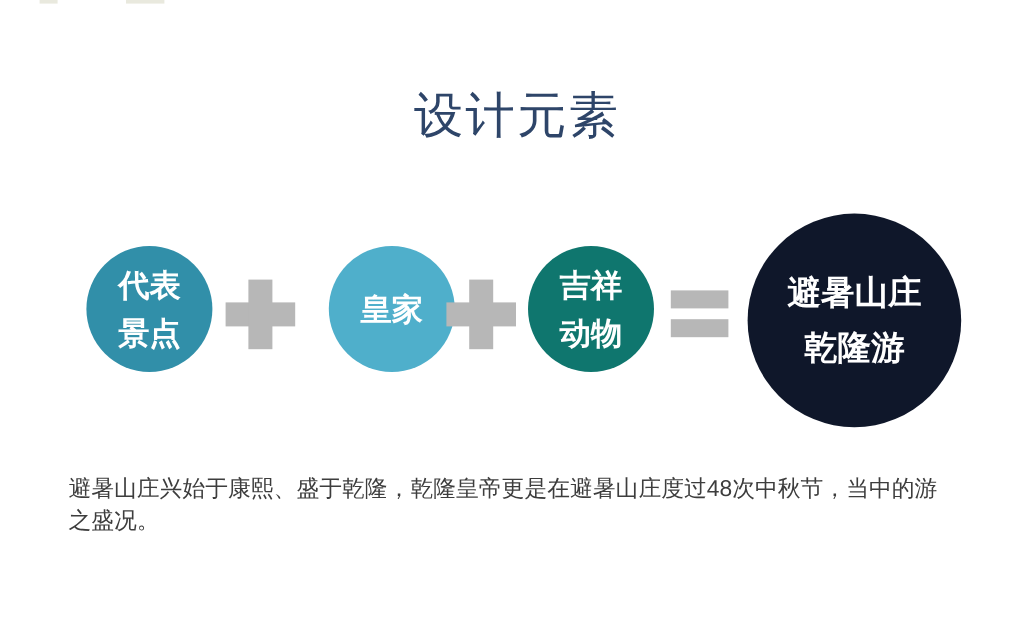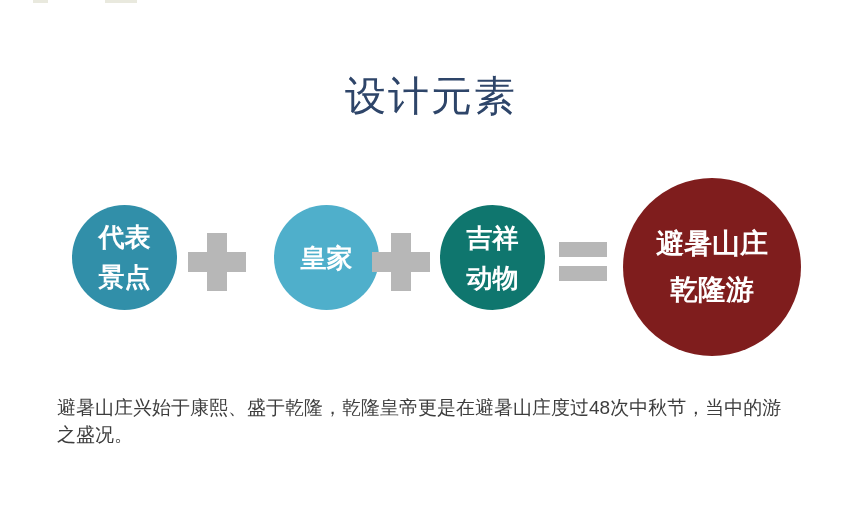--- a/index.html
+++ b/index.html
@@ -103,21 +103,21 @@
 
 <div class="page">
 
   <div class="artifact artifact-1"></div>
   <div class="artifact artifact-2"></div>
 
   <h1 class="title">设计元素</h1>
 
   <div>
 
-    <div class="circle circle-small c1" style="background-color: rgb(49, 143, 169); font-family: Liberation Serif, serif;">
+    <div class="circle circle-small c1" style="background-color: rgb(49, 143, 169);">
       <span>代表</span>
       <span>景点</span>
     </div>
 
     <div class="plus plus-1">
       <div class="bar-h"></div>
       <div class="bar-v"></div>
     </div>
 
     <div class="circle circle-small c2" style="background-color: rgb(79, 175, 203);">
@@ -132,21 +132,21 @@
     <div class="circle circle-small c3" style="background-color: #0f766e;">
       <span>吉祥</span>
       <span>动物</span>
     </div>
 
     <div class="equals">
       <div class="eq-bar eq-top"></div>
       <div class="eq-bar eq-bottom"></div>
     </div>
 
-    <div class="circle circle-big" style="background-color: #7f1d1d;">
+    <div class="circle circle-big" style="background-color: #0f172a;">
       <span>避暑山庄</span>
       <span>乾隆游</span>
     </div>
 
   </div>
 
   <div class="body-text">
     <div class="body-line">避暑山庄兴始于康熙、盛于乾隆，乾隆皇帝更是在避暑山庄度过48次中秋节，当中的游</div>
     <div class="body-line">之盛况。</div>
   </div>

